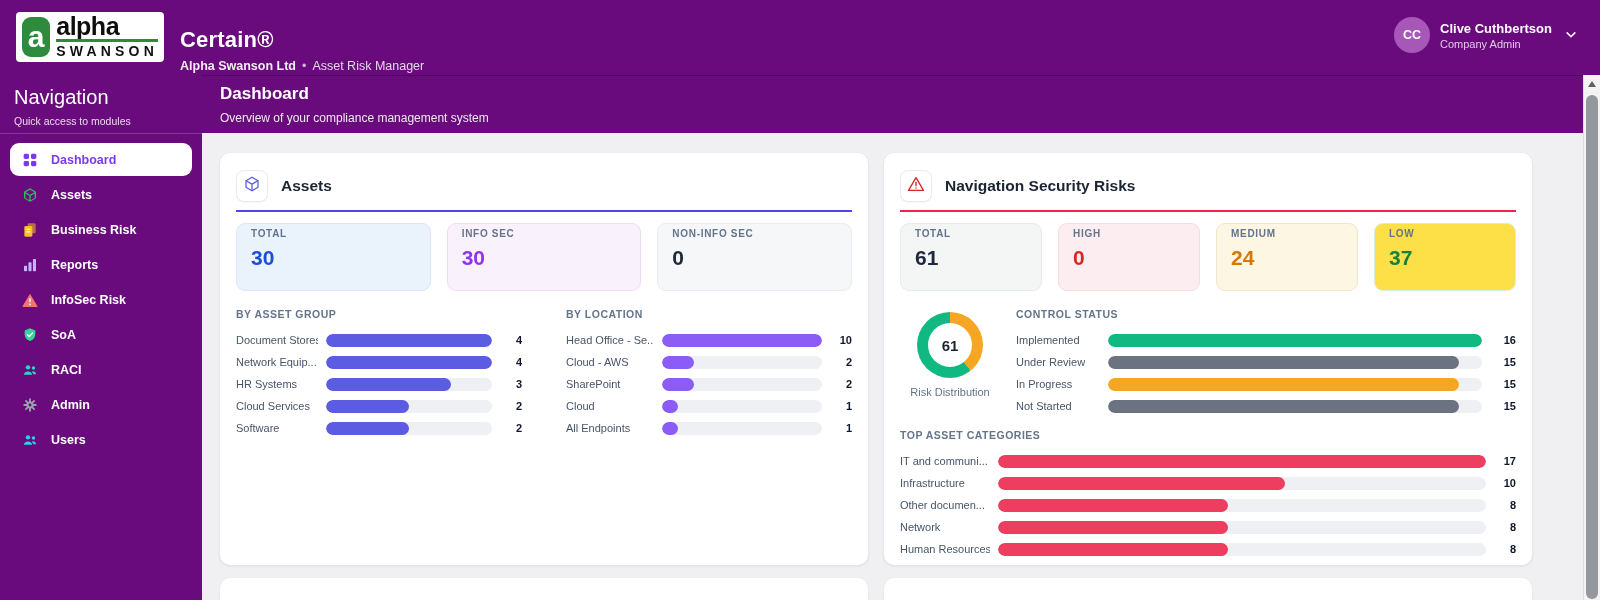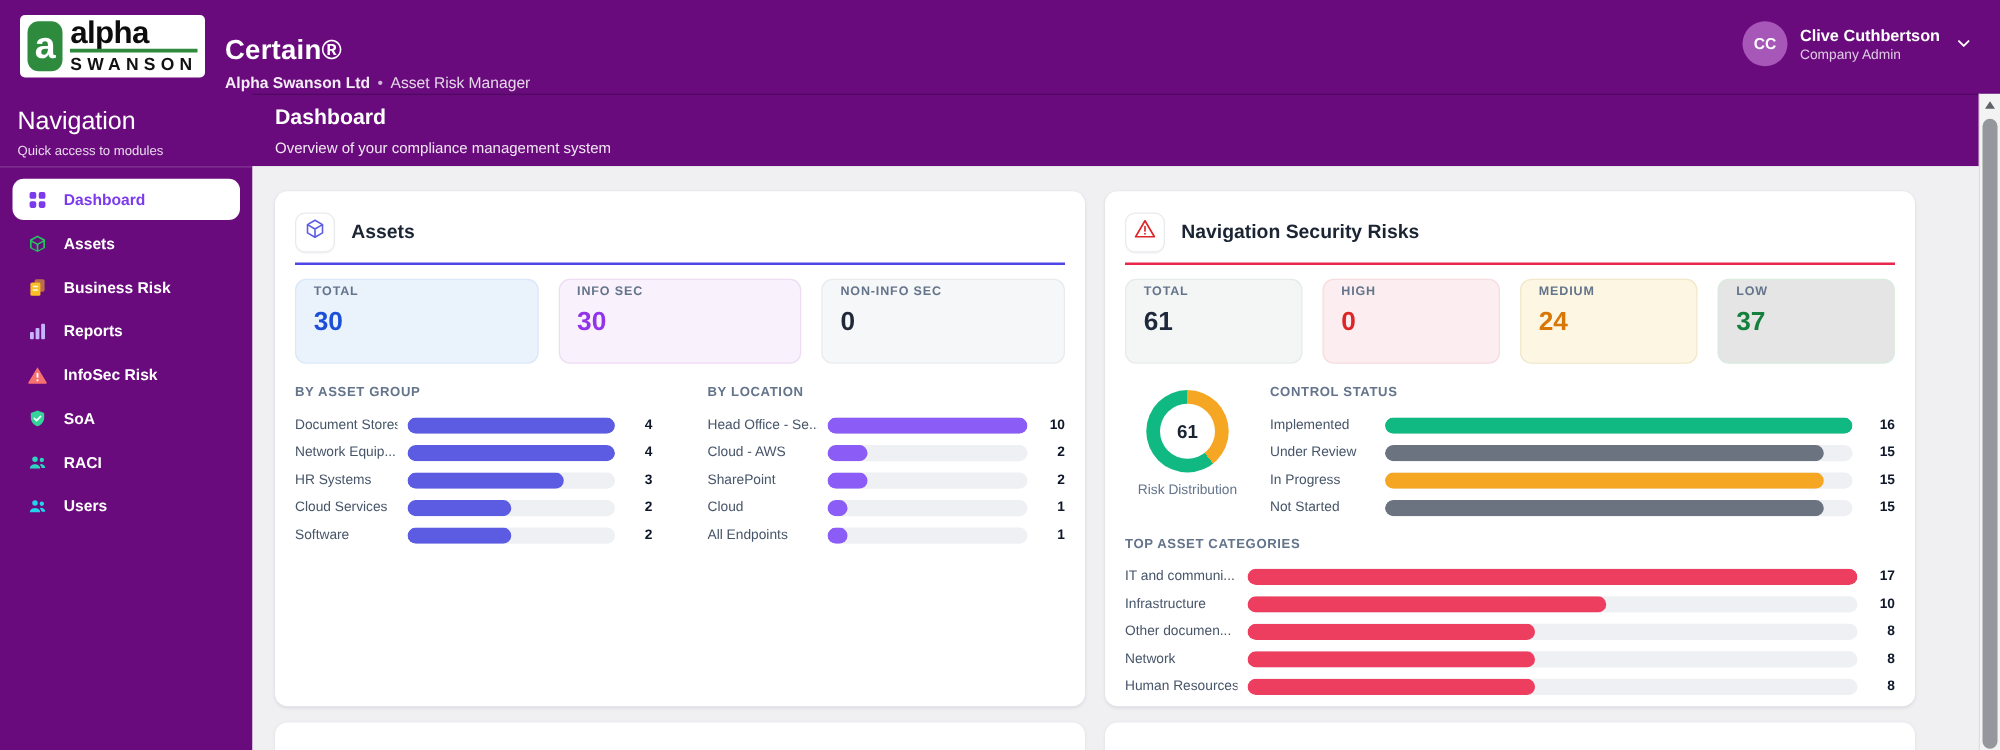--- a/index.html
+++ b/index.html
@@ -211,20 +211,35 @@
             <circle cx="17.2" cy="9" r="2.6"></circle>
             <path d="M16.2 13.7c2.9.3 5.1 2.1 5.1 4.8h-4.2a7.3 7.3 0 0 0-2.4-3.9z"></path>
           </g>
         </svg>
       </span>
       <span class="nav-lab">RACI</span>
     </div>
     <div class="nav-item">
       <span class="nav-ic">
         <svg width="16" height="16" viewBox="0 0 24 24" xmlns="http://www.w3.org/2000/svg">
+          <g fill="#9ca3af">
+            <rect x="10.6" y="2" width="2.8" height="20" rx="1.3"></rect>
+            <rect x="10.6" y="2" width="2.8" height="20" rx="1.3" transform="rotate(45 12 12)"></rect>
+            <rect x="10.6" y="2" width="2.8" height="20" rx="1.3" transform="rotate(90 12 12)"></rect>
+            <rect x="10.6" y="2" width="2.8" height="20" rx="1.3" transform="rotate(135 12 12)"></rect>
+            <circle cx="12" cy="12" r="5.4"></circle>
+          </g>
+          <circle cx="12" cy="12" r="2.2" fill="#6a0b7d"></circle>
+        </svg>
+      </span>
+      <span class="nav-lab">Admin</span>
+    </div>
+    <div class="nav-item">
+      <span class="nav-ic">
+        <svg width="16" height="16" viewBox="0 0 24 24" xmlns="http://www.w3.org/2000/svg">
           <g fill="#22d3ee">
             <circle cx="9" cy="8" r="3.3"></circle>
             <path d="M2.8 19.2c0-3.1 2.8-5.1 6.2-5.1s6.2 2 6.2 5.1z"></path>
             <circle cx="17.2" cy="9" r="2.6"></circle>
             <path d="M16.2 13.7c2.9.3 5.1 2.1 5.1 4.8h-4.2a7.3 7.3 0 0 0-2.4-3.9z"></path>
           </g>
         </svg>
       </span>
       <span class="nav-lab">Users</span>
     </div>
@@ -356,21 +371,21 @@
         <div class="stat-value" style="color:#1e293b">61</div>
       </div>
       <div class="stat" style="background: rgb(252, 238, 240); border-color: rgb(246, 220, 224);">
         <div class="stat-label">HIGH</div>
         <div class="stat-value" style="color:#dc2626">0</div>
       </div>
       <div class="stat" style="background: rgb(252, 246, 227); border-color: rgb(241, 231, 201);">
         <div class="stat-label">MEDIUM</div>
         <div class="stat-value" style="color:#d97706">24</div>
       </div>
-      <div class="stat" style="background: #e5e5e5; border-color: rgb(217, 236, 223);">
+      <div class="stat" style="background: #fde047; border-color: rgb(217, 236, 223);">
         <div class="stat-label">LOW</div>
         <div class="stat-value" style="color:#15803d">37</div>
       </div>
     </div>
   <div class="mid-row">
     <div class="donut-block">
       <div class="donut" id="donut" style="background: conic-gradient(rgb(245, 166, 35) 0deg, rgb(245, 166, 35) 141.639deg, rgb(16, 185, 129) 141.639deg, rgb(16, 185, 129) 360deg);">
         <div class="donut-hole">
           <span>61</span>
         </div>

